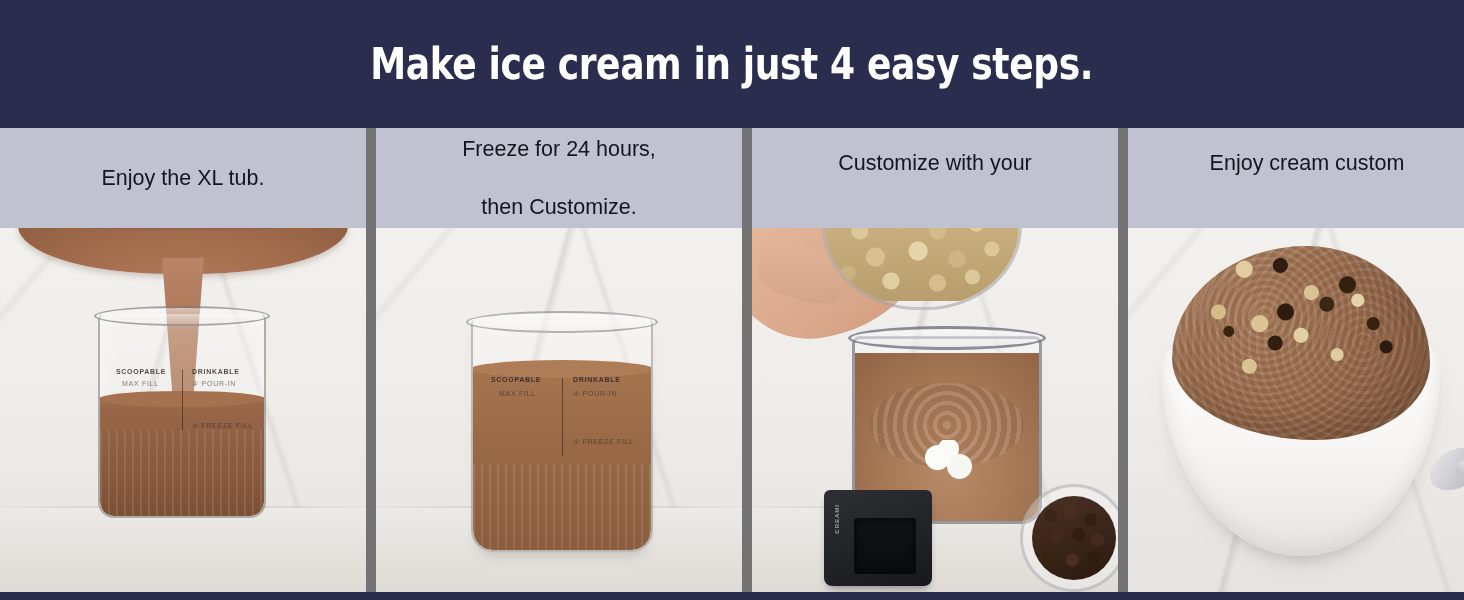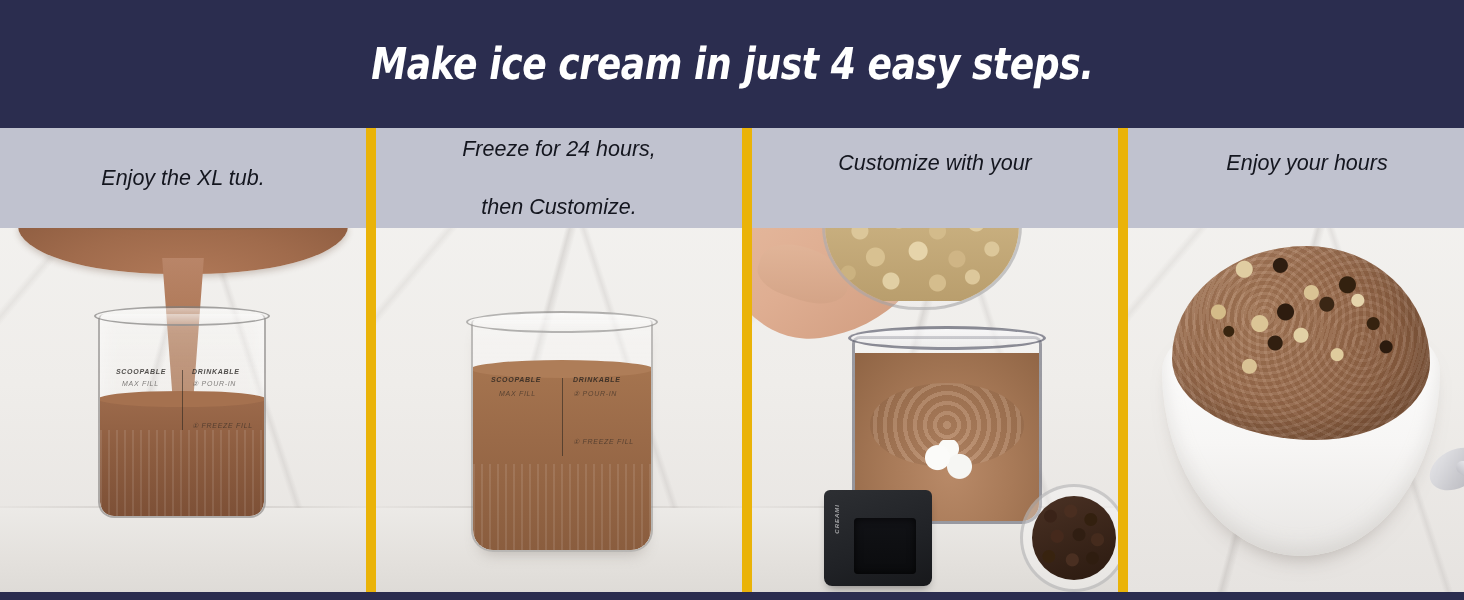--- a/index.html
+++ b/index.html
@@ -5,22 +5,21 @@
   * { margin:0; padding:0; box-sizing:border-box; }
   html,body{ background:#ffffff; }
   body{
     width:1464px; height:600px;
     font-family:"Liberation Sans", sans-serif;
     overflow:hidden;
   }
   .banner{
     position:relative;
     width:1372px; height:600px;
-    background:#eab308;
-    font-style:italic;
+    background:#737373;
   }
 
   
   .title-bar{
     position:absolute; left:0; top:0; width:1464px; height:128px;
     background:#2b2d4f;
     display:flex; align-items:center; justify-content:center;
   }
   .title-text{
     color:#ffffff;
@@ -485,21 +484,21 @@
         <div class="p4-marsh"></div>
         <div class="p4-scoops">
           <div class="p4-texture"></div>
           <div class="p4-chips"></div>
           <div class="p4-nuts"></div>
         </div>
       </div>
 
       <div class="caption">
         <span>
-          <span>Enjoy your hours</span><br>
+          <span>Enjoy cream custom</span><br>
         </span>
       </div>
     </div>
 
   </div>
 
   <div class="bottom-strip"></div>
 </div>
 
 </body></html>

